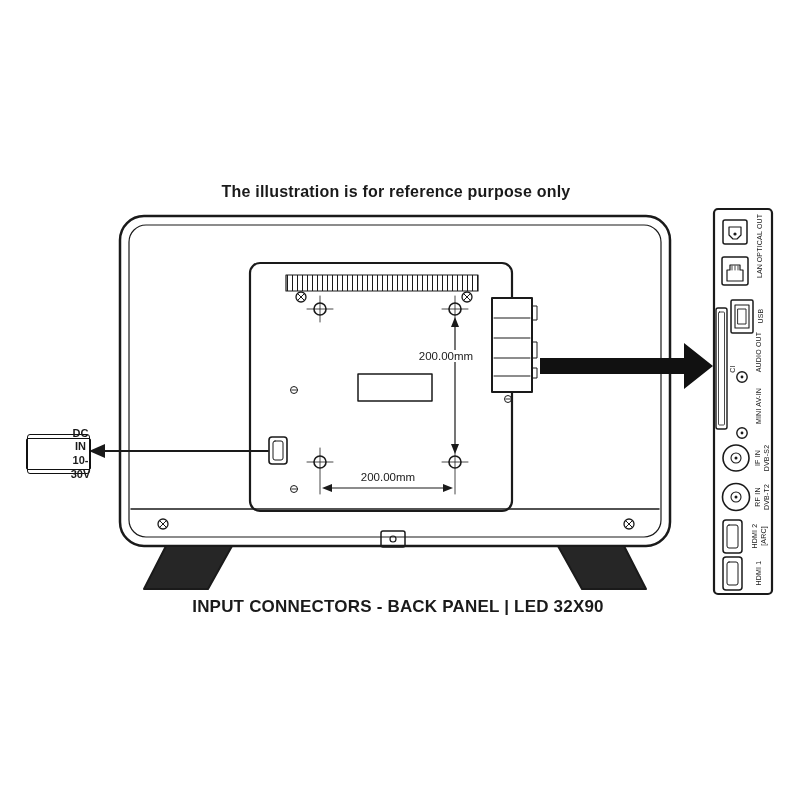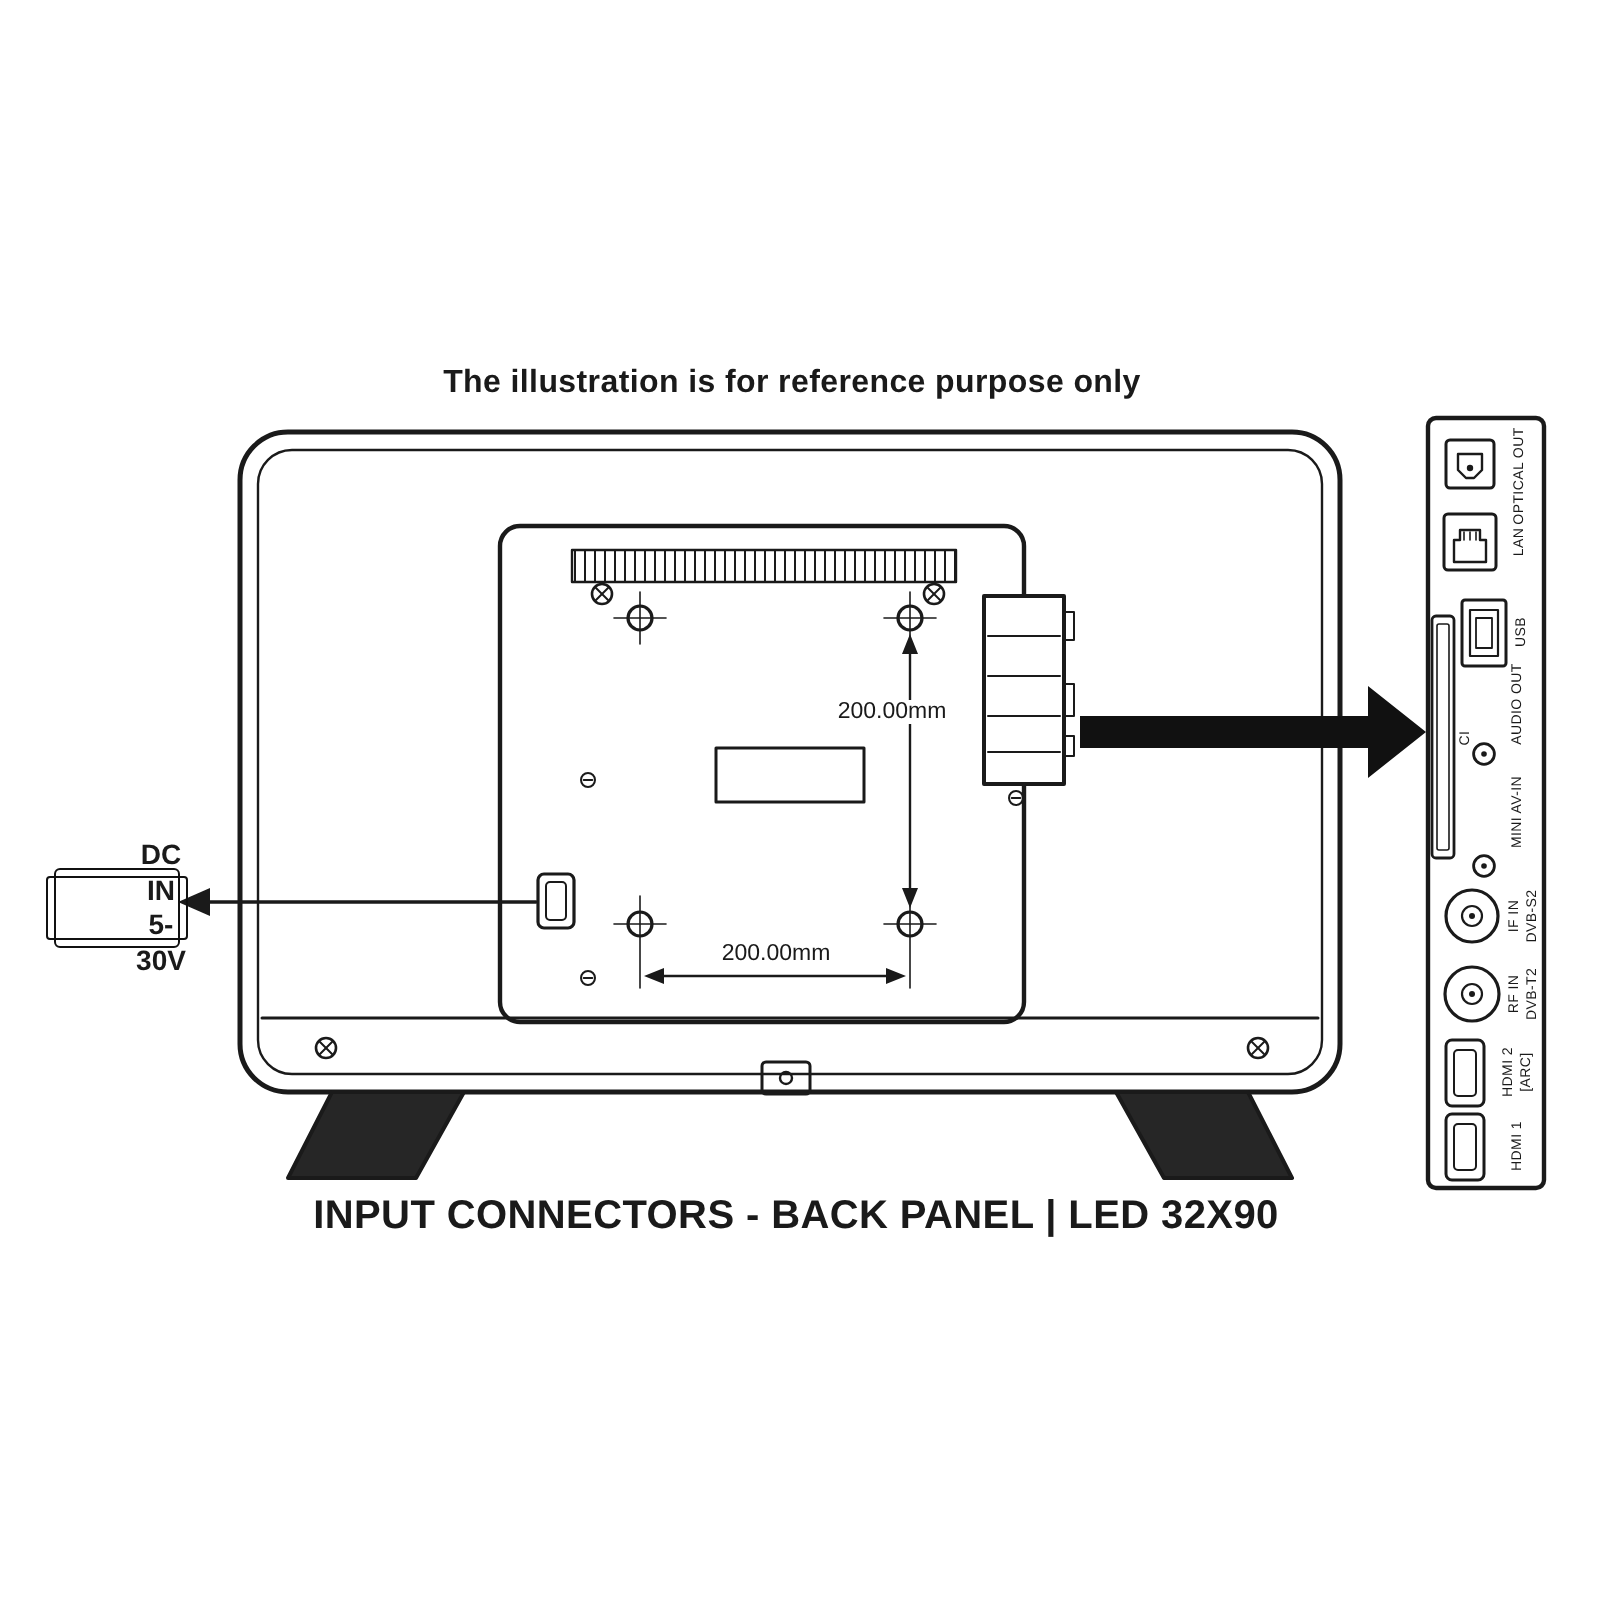--- a/index.html
+++ b/index.html
@@ -7,36 +7,36 @@
     position:relative; width:800px; height:800px; background:#fff;
     font-family:"Liberation Sans", sans-serif; color:#1a1a1a; overflow:hidden;
   }
   .art { position:absolute; left:0; top:0; }
   .title {
     position:absolute; left:0; top:183px; width:792px; text-align:center;
     font-weight:bold; font-size:16px; letter-spacing:0.2px;
   }
   .caption {
     position:absolute; left:0; top:597px; width:796px; text-align:center;
-    font-weight:bold; font-size:20px; letter-spacing:0.2px;
+    font-weight:bold; font-size:17px; letter-spacing:0.2px;
   }
   .dim {
     position:absolute; transform:translate(-50%,-50%);
     font-weight:normal; font-size:11.5px; background:#fff; padding:0 2px;
     white-space:nowrap;
   }
   .dc-box {
     position:absolute; left:27px; top:434px; width:61px; height:38px;
     border:1.6px solid #111; border-radius:3px;
     display:flex; align-items:center; justify-content:center; background:#fff;
   }
   .dc-inner {
     border:1px solid #111; border-radius:2px; width:53px; height:30px;
     display:flex; flex-direction:column; align-items:center; justify-content:center;
-    font-size:14px; font-weight:bold; line-height:1.25; text-align:center;padding-left:44px;
+    font-size:11px; font-weight:bold; line-height:1.25; text-align:center;padding-left:44px;
   }
   .vlabel {
     position:absolute; transform:translate(-50%,-50%) rotate(-90deg);
     font-size:7px; line-height:1.3; white-space:nowrap; text-align:center;
     letter-spacing:0.2px; color:#1a1a1a;
   }
   .vlabel span { display:block; }
 </style>
 </head>
 <body>
@@ -228,21 +228,21 @@
 
   <div class="title">The illustration is for reference purpose only</div>
   <div class="caption">INPUT CONNECTORS - BACK PANEL | LED 32X90</div>
 
   <div class="dim" style="left:446px; top:356px;">200.00mm</div>
   <div class="dim" style="left:388px; top:477px;">200.00mm</div>
 
   <div class="dc-box">
     <div class="dc-inner">
       <div>DC IN</div>
-      <div>5-30V</div>
+      <div>10-30V</div>
     </div>
   </div>
 
   <div class="vlabel" style="left:760px; top:238px;">OPTICAL OUT</div>
   <div class="vlabel" style="left:760px; top:271px;">LAN</div>
   <div class="vlabel" style="left:761px; top:316px;">USB</div>
   <div class="vlabel" style="left:733px; top:369px;">CI</div>
   <div class="vlabel" style="left:759px; top:352px;">AUDIO OUT</div>
   <div class="vlabel" style="left:759px; top:406px;">MINI AV-IN</div>
   <div class="vlabel two" style="left:762px; top:458px;">

